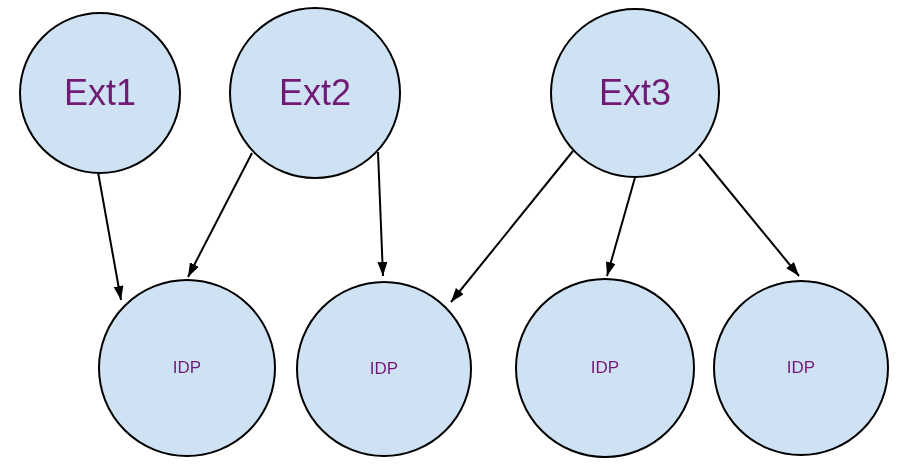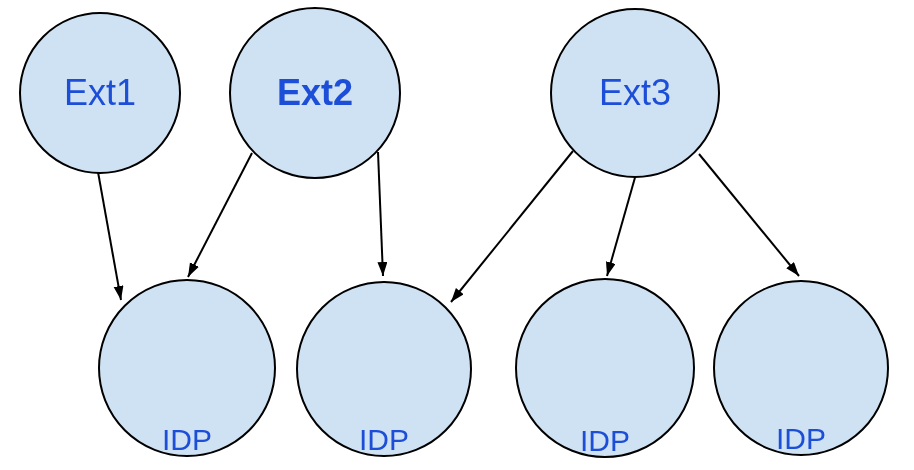--- a/index.html
+++ b/index.html
@@ -26,34 +26,33 @@
     position: absolute;
     box-sizing: border-box;
     background: #cfe2f3;
     border: 2px solid #000000;
     border-radius: 50%;
     display: flex;
     flex-direction: column;
     align-items: center;
     justify-content: center;
     text-align: center;
-    color: #1d4ed8;
+    color: #701a75;
   }
   .node.ext {
     font-size: 36px;
     line-height: 40px;
   }
   .node.idp {
-    font-size: 30px;
+    font-size: 17px;
     line-height: 30px;
-    justify-content: flex-end;
   }
   
   .n-ext1   { left: 19px;  top: 12px;  width: 162px; height: 162px; }
-  .n-ext2   { left: 229px; top: 7px;   width: 172px; height: 172px; font-weight: bold; }
+  .n-ext2   { left: 229px; top: 7px;   width: 172px; height: 172px; }
   .n-ext3   { left: 550px; top: 8px;   width: 170px; height: 170px; }
   
   .n-user1  { left: 98px;  top: 279px; width: 178px; height: 178px; }
   .n-user2  { left: 296px; top: 281px; width: 176px; height: 176px; }
   .n-group1 { left: 515px; top: 278px; width: 180px; height: 180px; }
   .n-group2 { left: 713px; top: 280px; width: 176px; height: 176px; }
 
   .edge {
     stroke: #000000;
     stroke-width: 2;

